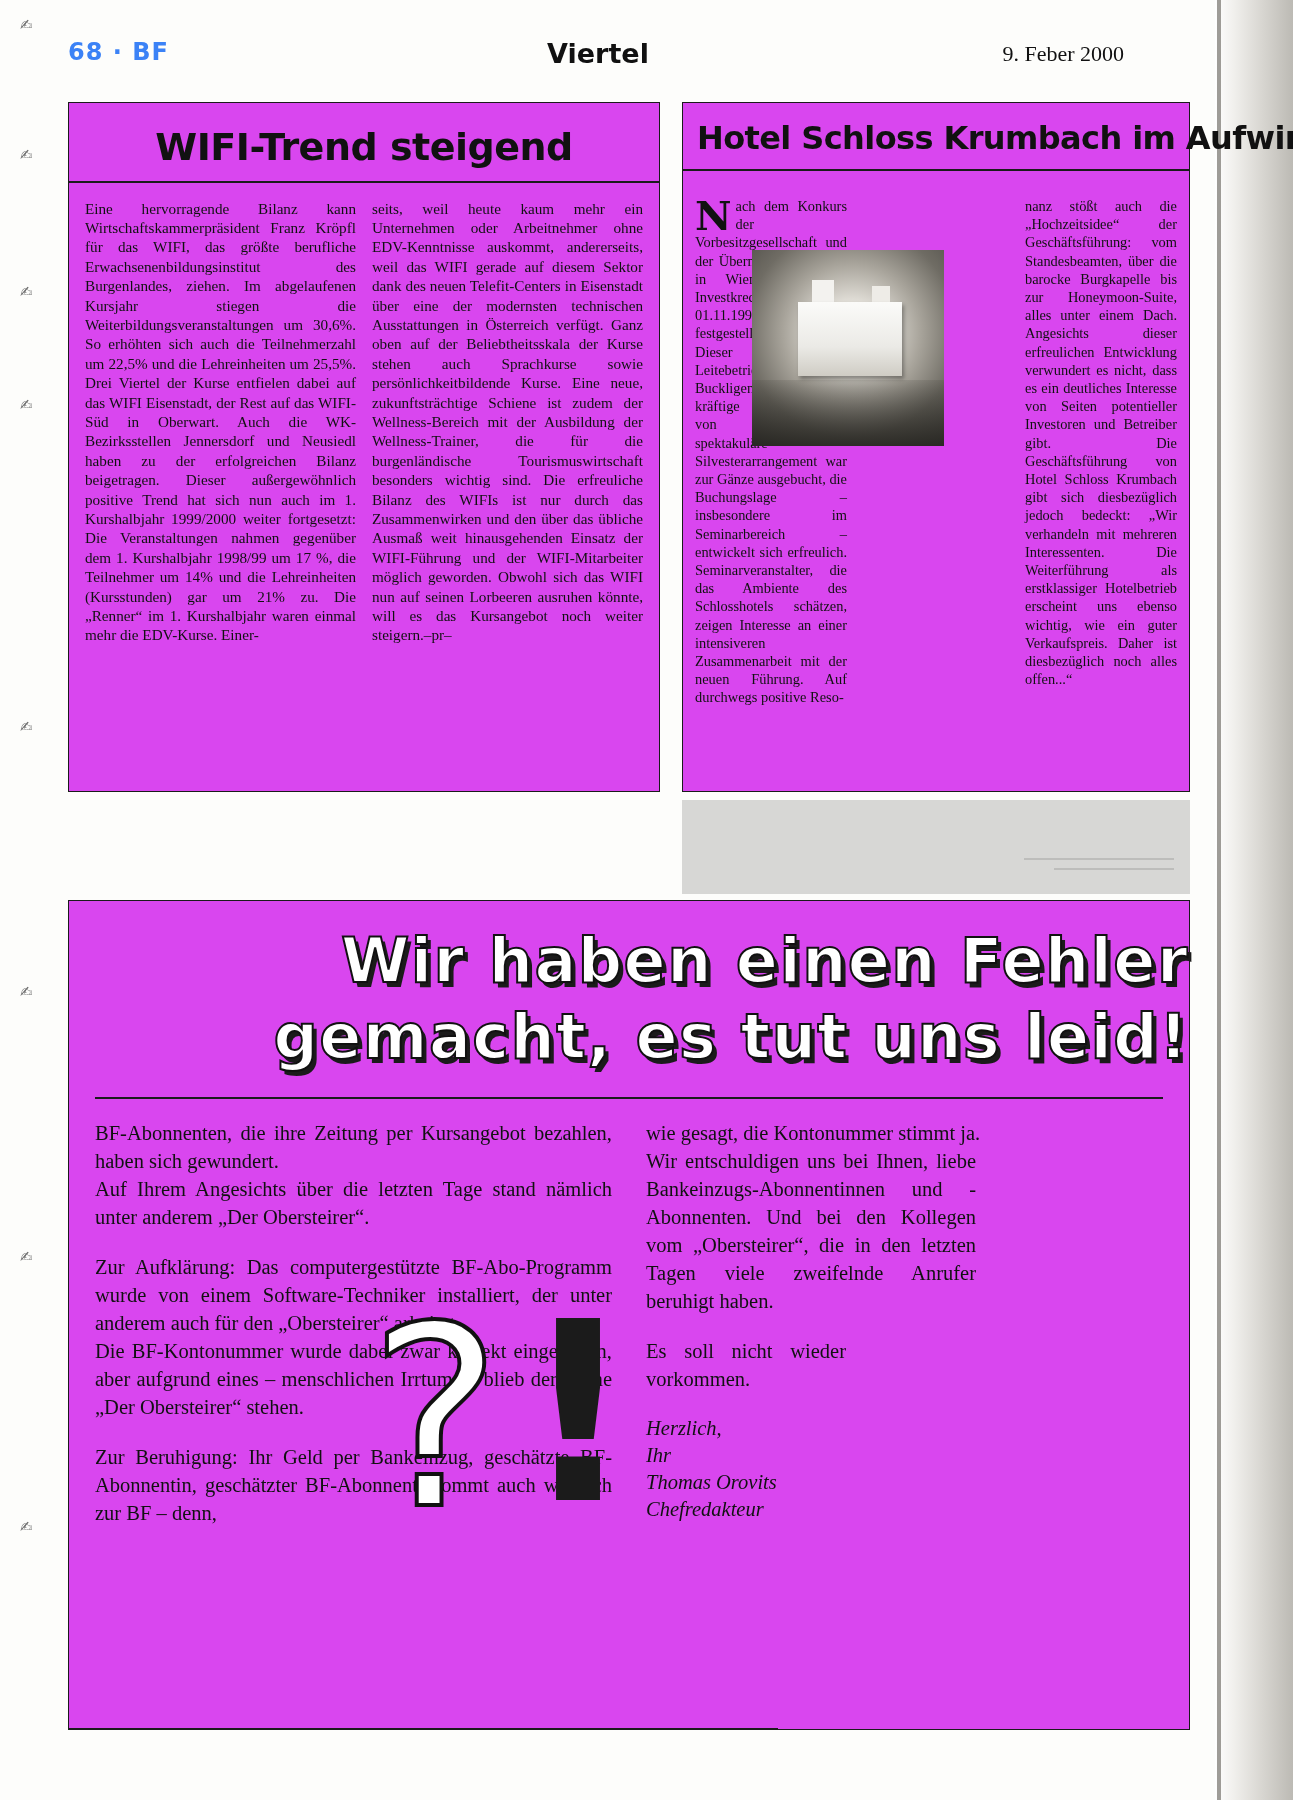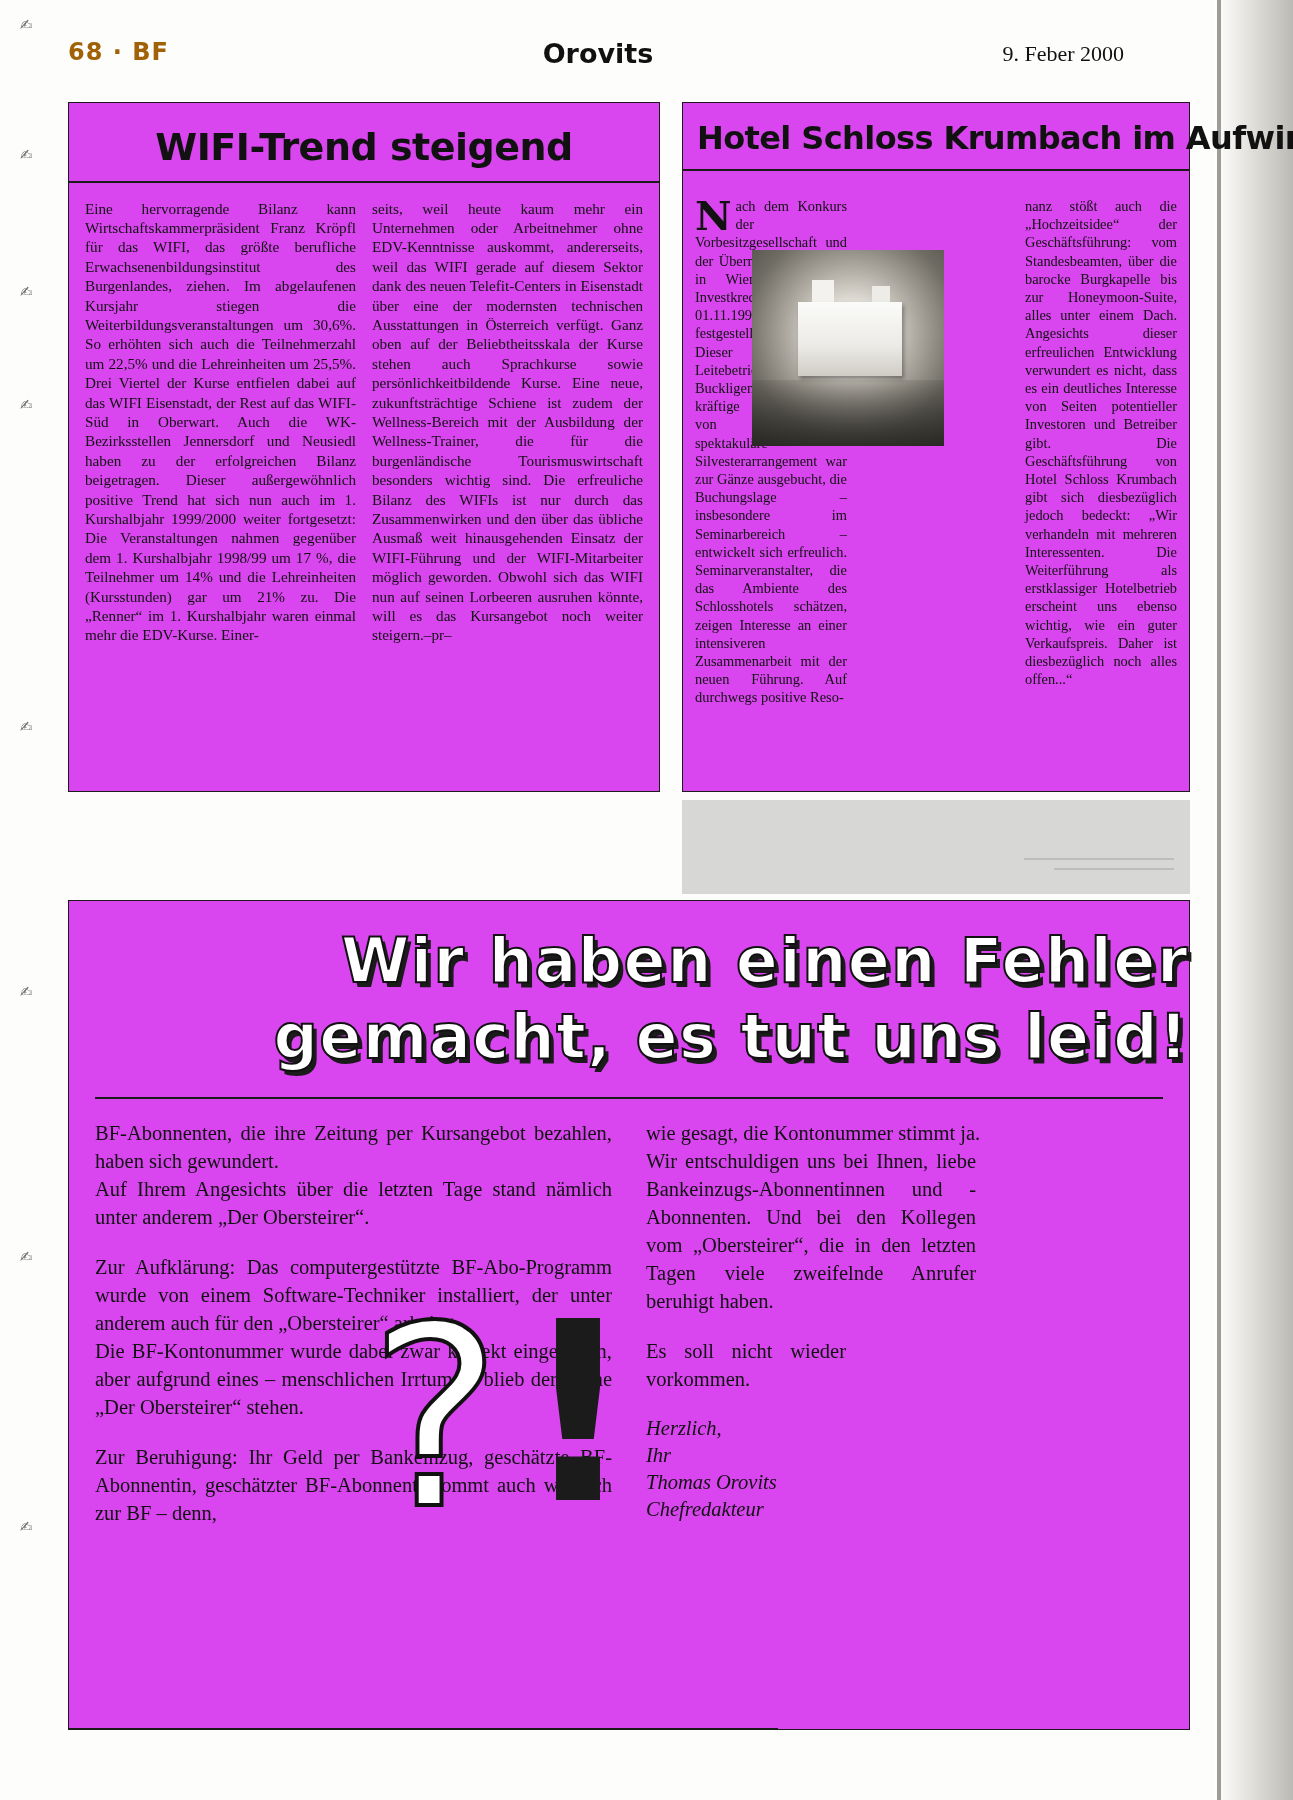--- a/index.html
+++ b/index.html
@@ -56,21 +56,21 @@
     left: 68px; top: 38px;
     width: 1060px;
     height: 40px;
   }
   .hdr-left {
     position: absolute; left: 0; top: 0;
     font-family: "DejaVu Sans", sans-serif;
     font-weight: bold;
     font-size: 24px;
     letter-spacing: 1px;
-    color: #a16207;
+    color: #3b82f6;
   }
   .hdr-center {
     position: absolute; left: 0; top: 0;
     width: 1060px;
     text-align: center;
     font-family: "DejaVu Sans", sans-serif;
     font-weight: bold;
     font-size: 27px;
     color: #111;
   }
@@ -291,21 +291,21 @@
     <div class="punch" style="top:720px">✍</div>
     <div class="punch" style="top:985px">✍</div>
     <div class="punch" style="top:1250px">✍</div>
     <div class="punch" style="top:1520px">✍</div>
   </div>
 
   <div class="right-dark-edge"></div>
   <div class="right-dark-line"></div>
 
   <div class="page-header">
-    <div class="hdr-center">Orovits</div>
+    <div class="hdr-center">Viertel</div>
     <div class="hdr-left">68 · BF</div>
     <div class="hdr-right">9. Feber 2000</div>
   </div>
 
   <div class="box" id="box-wifi">
     <div class="art-title" id="wifi-title">WIFI-Trend steigend</div>
     <div class="rule-under-title"></div>
     <div class="cols2">
       <div class="col">
         <p>Eine hervorragende Bilanz kann Wirtschaftskammerpräsident Franz Kröpfl für das WIFI, das größte berufliche Erwachsenenbildungsinstitut des Burgenlandes, ziehen. Im abgelaufenen Kursjahr stiegen die Weiterbildungsveranstaltungen um 30,6%. So erhöhten sich auch die Teilnehmerzahl um 22,5% und die Lehreinheiten um 25,5%. Drei Viertel der Kurse entfielen dabei auf das WIFI Eisenstadt, der Rest auf das WIFI-Süd in Oberwart. Auch die WK-Bezirksstellen Jennersdorf und Neusiedl haben zu der erfolgreichen Bilanz beigetragen. Dieser außergewöhnlich positive Trend hat sich nun auch im 1. Kurshalbjahr 1999/2000 weiter fortgesetzt: Die Veranstaltungen nahmen gegenüber dem 1. Kurshalbjahr 1998/99 um 17 %, die Teilnehmer um 14% und die Lehreinheiten (Kursstunden) gar um 21% zu. Die „Renner“ im 1. Kurshalbjahr waren einmal mehr die EDV-Kurse.          Einer-</p>

